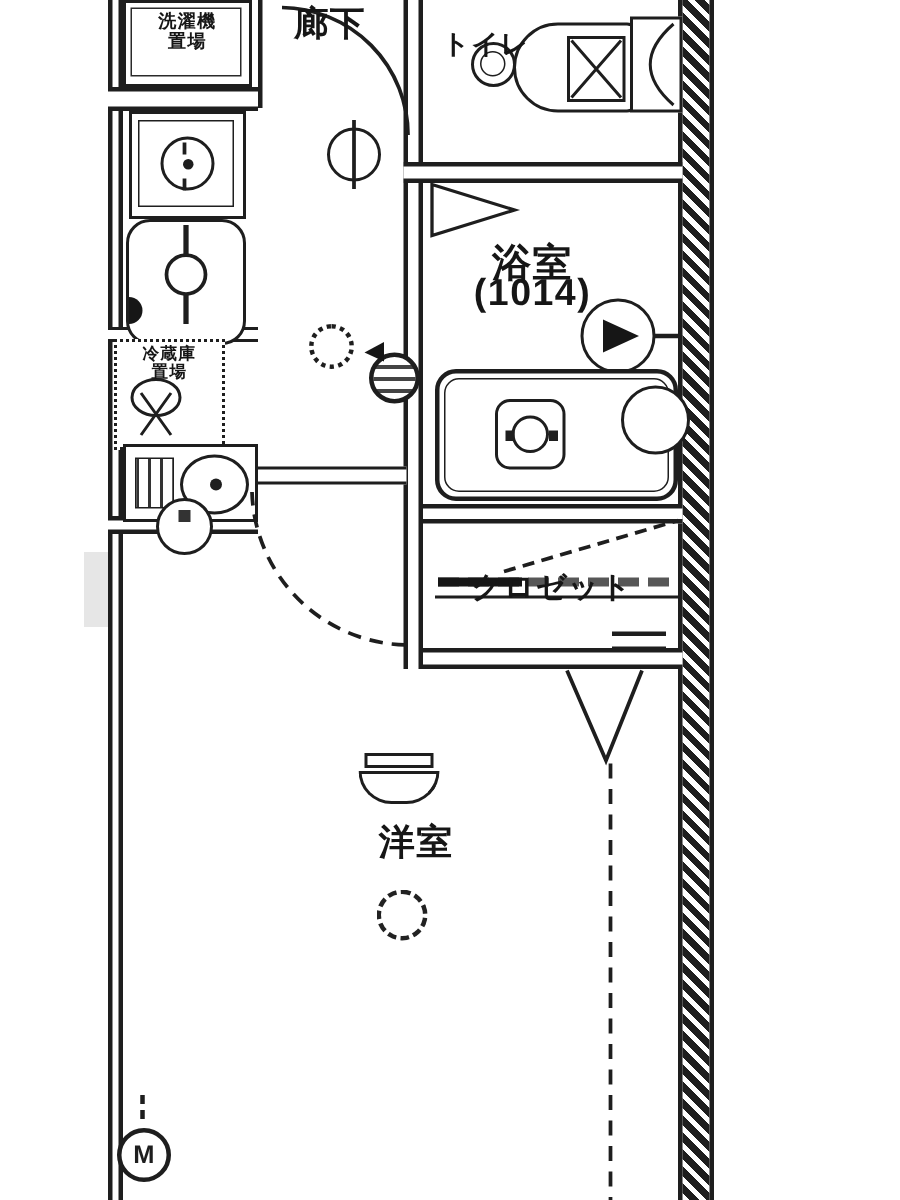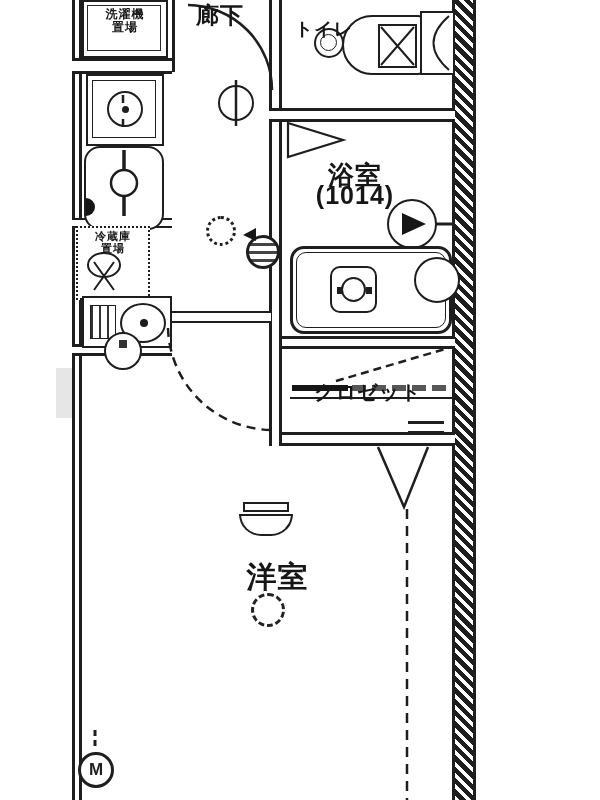--- a/index.html
+++ b/index.html
@@ -95,21 +95,21 @@
     <div class="box circle" style="left:9px;top:9px;width:25px;height:25px;border-width:2px;"></div>
     <div class="blk" style="left:5px;top:19px;width:6px;height:7px;"></div>
     <div class="blk" style="left:34px;top:19px;width:6px;height:7px;"></div>
   </div>
   <div class="box circle z11" style="left:414px;top:257px;width:46px;height:46px;"></div>
 
   <div class="lbl z12" style="left:282px;top:382px;width:172px;font-size:20px;font-weight:bold;">クロゼット</div>
 
   <div class="box" style="left:243px;top:502px;width:46px;height:10px;"></div>
   <div class="box" style="left:239px;top:514px;width:54px;height:22px;border-radius:0 0 28px 28px;"></div>
-  <div class="lbl z12" style="left:225px;top:561px;width:105px;font-size:30px;font-weight:bold;">洋室</div>
+  <div class="lbl z12" style="left:225px;top:549px;width:105px;font-size:24px;font-weight:bold;">洋室</div>
   <div class="abs circle" style="left:251px;top:593px;width:34px;height:34px;border:3.5px dashed #222;box-sizing:border-box;"></div>
 
   <div class="box circle z11" style="left:78px;top:752px;width:36px;height:36px;border-width:3px;text-align:center;">
     <span style="font-size:17px;font-weight:bold;line-height:30px;">M</span>
   </div>
 
   <svg class="overlay" width="600" height="800" viewBox="0 0 600 800">
 
     <path d="M188 5 A85 85 0 0 1 272 90" fill="none" stroke="#1e1e1e" stroke-width="2.5"></path>
 

